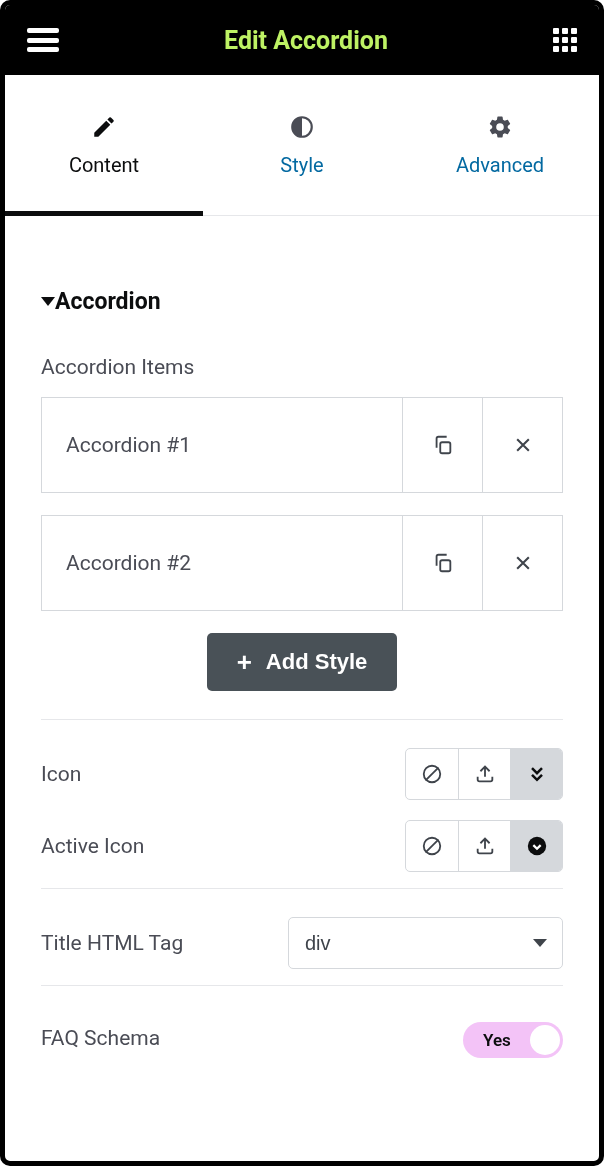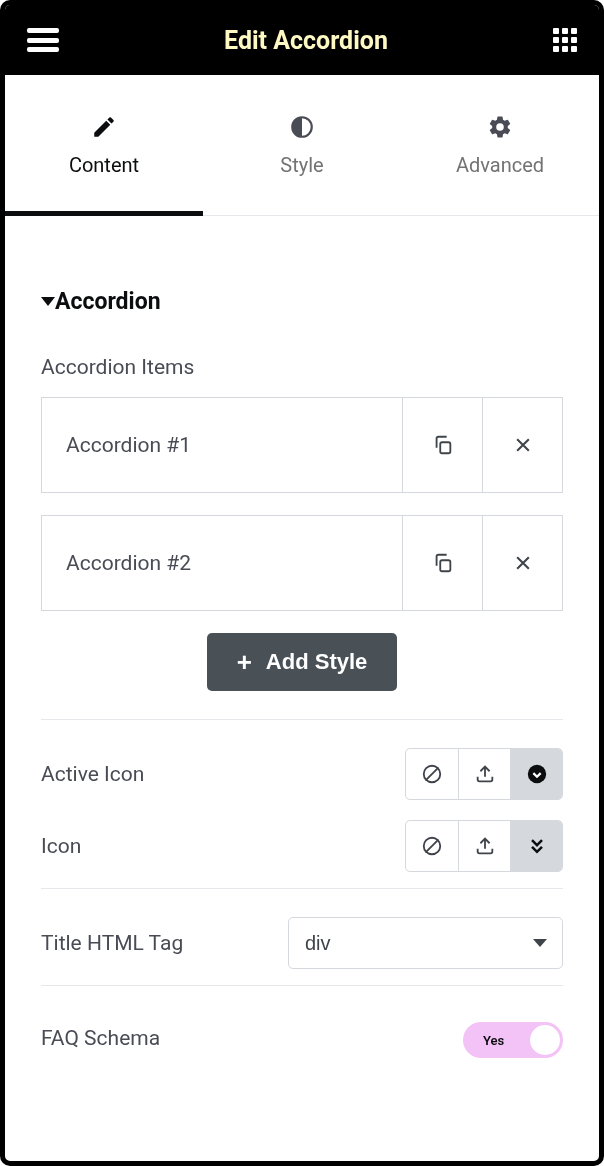--- a/index.html
+++ b/index.html
@@ -1,25 +1,25 @@
 <!DOCTYPE html>
 <html><head>
 <meta charset="utf-8">
 <style>
   * { box-sizing: border-box; margin: 0; padding: 0; }
   html, body { width: 604px; height: 1166px; font-family: -apple-system, BlinkMacSystemFont, "Segoe UI", Roboto, sans-serif; background: #fff; }
   .wrapper { width: 604px; height: 1166px; border: 5px solid #000; border-radius: 10px; overflow: hidden; display: flex; flex-direction: column; background: #fff; }
-  .header { background: #000; color: #fef9c3; height: 70px; display: flex; align-items: center; justify-content: space-between; padding: 0 22px; }
+  .header { background: #000; color: #bef264; height: 70px; display: flex; align-items: center; justify-content: space-between; padding: 0 22px; }
   .header-title { font-size: 25px; font-weight: 700; }
   .hamburger-icon { width: 32px; height: 24px; display: flex; flex-direction: column; justify-content: space-between; cursor: pointer; }
   .hamburger-icon span { display: block; width: 100%; height: 5px; background: #fff; border-radius: 2px; }
   .grid-icon { display: grid; grid-template-columns: repeat(3, 6px); grid-template-rows: repeat(3, 6px); gap: 3px; cursor: pointer; }
   .grid-icon span { width: 6px; height: 6px; background: #fff; border-radius: 1px; }
   .tabs { display: flex; height: 141px; border-bottom: 1px solid #e6e7ea; }
-  .tab { flex: 1; display: flex; flex-direction: column; align-items: center; justify-content: center; gap: 12px; color: #737373; cursor: pointer; position: relative; }
+  .tab { flex: 1; display: flex; flex-direction: column; align-items: center; justify-content: center; gap: 12px; color: #0369a1; cursor: pointer; position: relative; }
   .tab.active { color: #0c0d0e; }
   .tab.active::after { content: ""; position: absolute; left: 0; right: 0; bottom: -1px; height: 5px; background: #0c0d0e; }
   .tab-icon { width: 28px; height: 28px; display: flex; align-items: center; justify-content: center; }
   .tab-label { font-size: 20px; }
   .panel { padding: 32px 36px; flex: 1; overflow: auto; }
   .section-header { display: flex; align-items: center; margin-top: 40px; margin-bottom: 40px; cursor: pointer; }
   .caret-down { width: 0; height: 0; border-left: 7px solid transparent; border-right: 7px solid transparent; border-top: 9px solid #0c0d0e; }
   .section-title { font-size: 23px; font-weight: 700; color: #0c0d0e; }
   .field-label { font-size: 21px; color: #4a4c55; margin-bottom: 18px; }
   .repeater-row { display: flex; border: 1px solid #d5d8dc; height: 96px; margin-bottom: 22px; }
@@ -32,21 +32,21 @@
   .control-row { display: flex; align-items: center; justify-content: space-between; min-height: 60px; margin-bottom: 12px; }
   .icon-choices { display: flex; border: 1px solid #d5d8dc; border-radius: 5px; overflow: hidden; height: 52px; }
   .icon-choice { width: 52px; display: flex; align-items: center; justify-content: center; border-left: 1px solid #d5d8dc; color: #3f444b; cursor: pointer; }
   .icon-choice:first-child { border-left: none; }
   .icon-choice.selected { background: #d5d8dc; }
   .select-wrap { position: relative; width: 275px; }
   .select { width: 100%; height: 52px; border: 1px solid #d5d8dc; border-radius: 5px; padding: 0 44px 0 16px; font-size: 20px; color: #3f444b; background: #fff; appearance: none; cursor: pointer; }
   .select-caret { position: absolute; right: 16px; top: 50%; transform: translateY(-50%); width: 0; height: 0; border-left: 7px solid transparent; border-right: 7px solid transparent; border-top: 8px solid #3f444b; pointer-events: none; }
   .switch { position: relative; width: 100px; height: 36px; background: #f3c3f7; border-radius: 18px; cursor: pointer; display: flex; align-items: center; }
   .switch-knob { position: absolute; right: 3px; top: 3px; width: 30px; height: 30px; background: #fff; border-radius: 50%; }
-  .switch-label { position: absolute; left: 20px; font-size: 13px; font-weight: 600; color: #0c0d0e; }
+  .switch-label { position: absolute; left: 20px; font-size: 17px; font-weight: 600; color: #0c0d0e; }
   svg { display: block; }
 </style>
 </head>
 <body>
 
 <div class="wrapper">
   <div class="header">
     <div class="hamburger-icon">
       <span></span>
         <span></span>
@@ -135,20 +135,43 @@
     <div class="add-item-wrap">
       <button class="add-item">
         <span class="plus">+</span>
         <span>Add Style</span>
       </button>
     </div>
 
     <div class="divider"></div>
 
     <div class="control-row">
+      <div class="field-label" style="margin-bottom:0">Icon</div>
+      <div class="icon-choices">
+        <div class="icon-choice">
+          <svg width="22" height="22" viewBox="0 0 24 24" fill="none" stroke="#3f444b" stroke-width="2">
+              <circle cx="12" cy="12" r="9"></circle>
+              <path d="M5 19L19 5"></path>
+            </svg>
+        </div>
+        <div class="icon-choice">
+          <svg width="22" height="22" viewBox="0 0 24 24" fill="none" stroke="#3f444b" stroke-width="2">
+              <path d="M12 15V4M7 9l5-5 5 5"></path>
+              <path d="M4 15v3a2 2 0 0 0 2 2h12a2 2 0 0 0 2-2v-3"></path>
+            </svg>
+        </div>
+        <div class="icon-choice selected">
+          <svg width="20" height="20" viewBox="0 0 24 24" fill="none" stroke="#0c0d0e" stroke-width="3">
+              <path d="M6 5l6 6 6-6M6 13l6 6 6-6"></path>
+            </svg>
+        </div>
+      </div>
+    </div>
+
+    <div class="control-row">
       <div class="field-label" style="margin-bottom:0">Active Icon</div>
       <div class="icon-choices">
         <div class="icon-choice">
           <svg width="22" height="22" viewBox="0 0 24 24" fill="none" stroke="#3f444b" stroke-width="2">
               <circle cx="12" cy="12" r="9"></circle>
               <path d="M5 19L19 5"></path>
             </svg>
         </div>
         <div class="icon-choice">
           <svg width="22" height="22" viewBox="0 0 24 24" fill="none" stroke="#3f444b" stroke-width="2">
@@ -158,43 +181,20 @@
         </div>
         <div class="icon-choice selected">
           <svg width="22" height="22" viewBox="0 0 24 24">
               <circle cx="12" cy="12" r="10" fill="#0c0d0e"></circle>
               <path d="M8 11l4 4 4-4" fill="none" stroke="#fff" stroke-width="2.5"></path>
             </svg>
         </div>
       </div>
     </div>
 
-    <div class="control-row">
-      <div class="field-label" style="margin-bottom:0">Icon</div>
-      <div class="icon-choices">
-        <div class="icon-choice">
-          <svg width="22" height="22" viewBox="0 0 24 24" fill="none" stroke="#3f444b" stroke-width="2">
-              <circle cx="12" cy="12" r="9"></circle>
-              <path d="M5 19L19 5"></path>
-            </svg>
-        </div>
-        <div class="icon-choice">
-          <svg width="22" height="22" viewBox="0 0 24 24" fill="none" stroke="#3f444b" stroke-width="2">
-              <path d="M12 15V4M7 9l5-5 5 5"></path>
-              <path d="M4 15v3a2 2 0 0 0 2 2h12a2 2 0 0 0 2-2v-3"></path>
-            </svg>
-        </div>
-        <div class="icon-choice selected">
-          <svg width="20" height="20" viewBox="0 0 24 24" fill="none" stroke="#0c0d0e" stroke-width="3">
-              <path d="M6 5l6 6 6-6M6 13l6 6 6-6"></path>
-            </svg>
-        </div>
-      </div>
-    </div>
-
     <div class="divider"></div>
 
     <div class="control-row">
       <div class="field-label" style="margin-bottom:0">Title HTML Tag</div>
       <div class="select-wrap">
         <input class="select" readonly="" value="div" style="">
         <div class="select-caret"></div>
       </div>
     </div>
 

